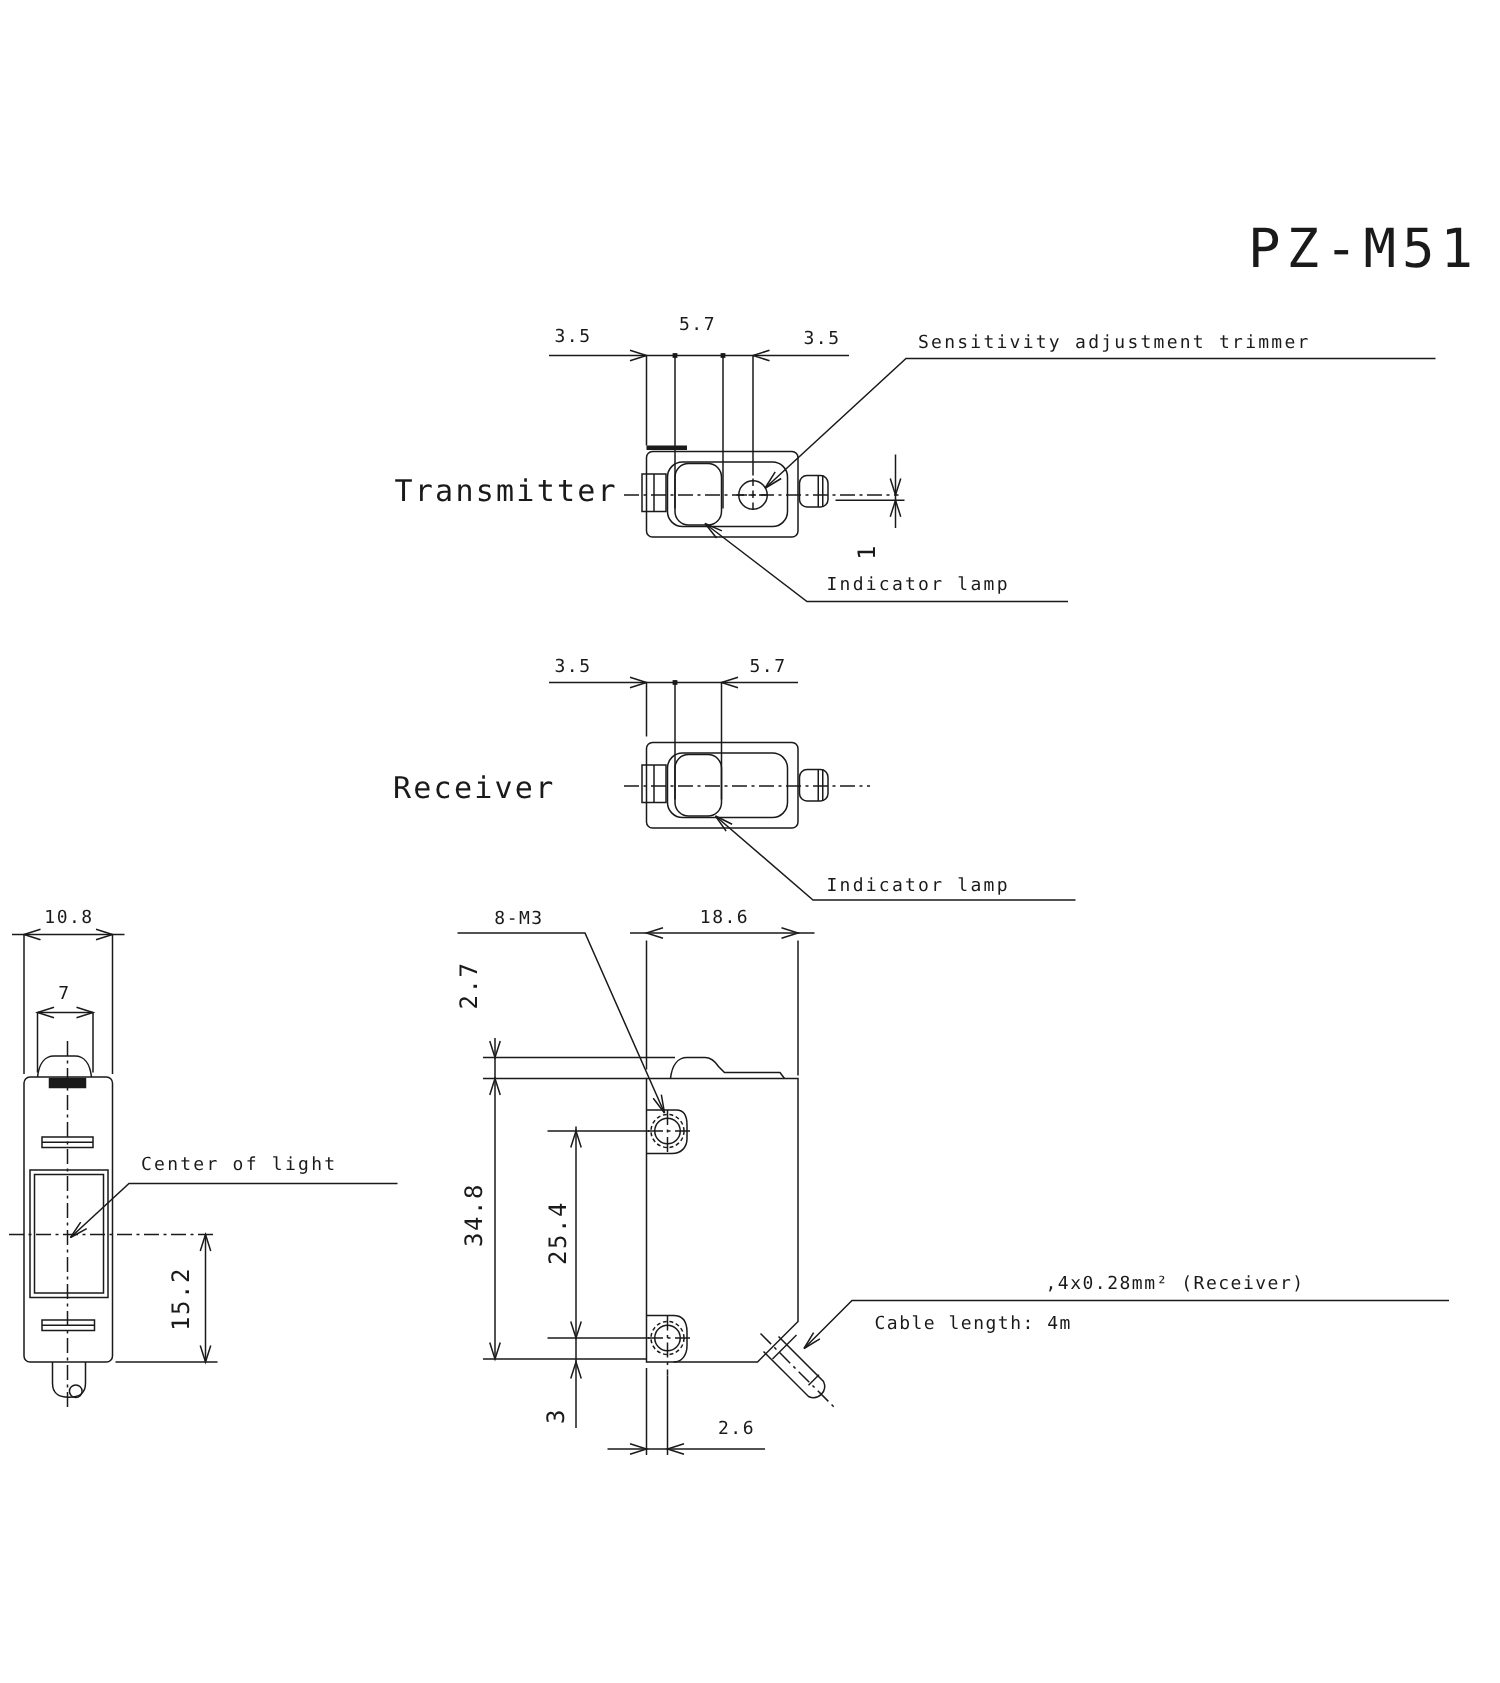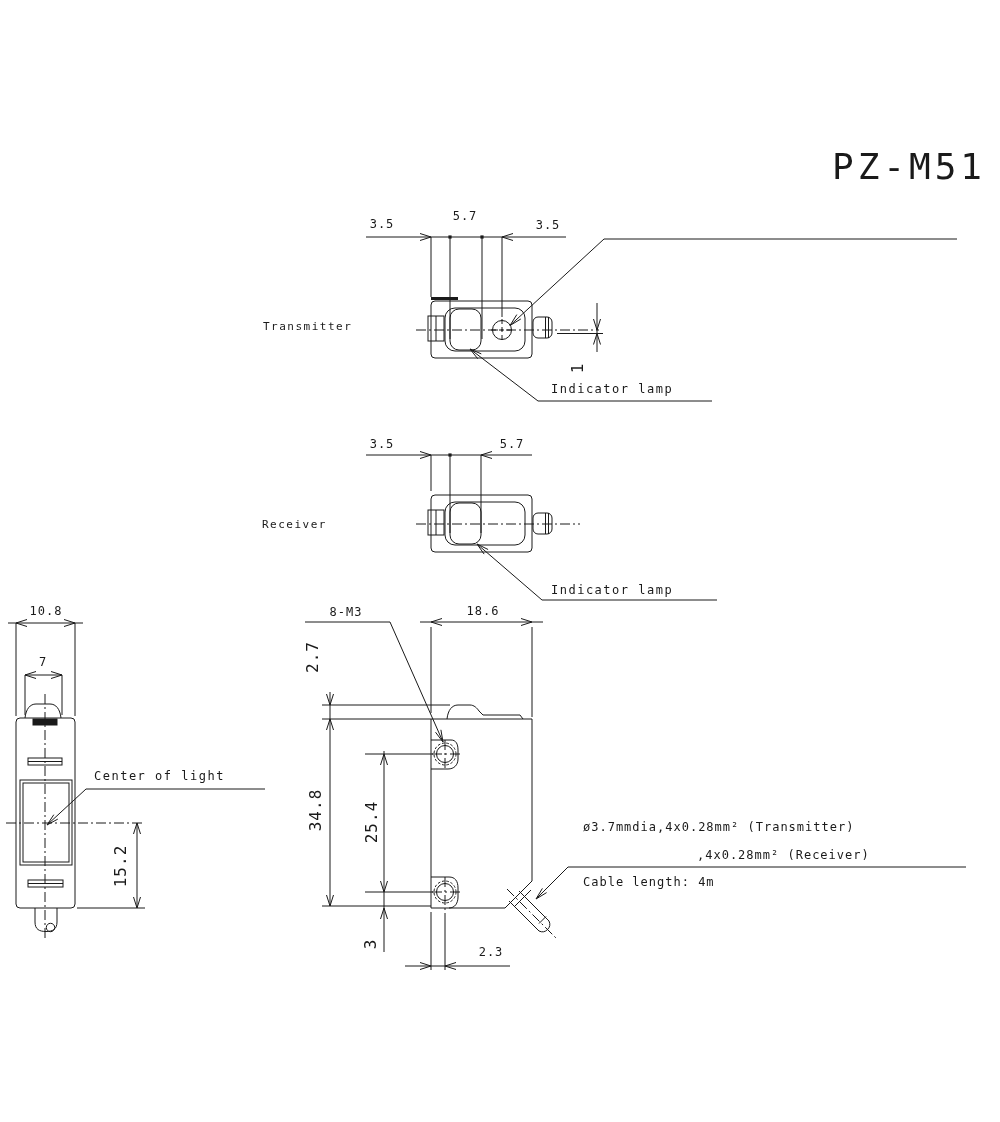--- a/index.html
+++ b/index.html
@@ -5,21 +5,21 @@
   html,body{margin:0;padding:0;background:#fff;}
   .stage{position:relative;width:1000px;height:1122px;background:#fff;overflow:hidden;
          font-family:"DejaVu Sans Mono","Liberation Mono",monospace;color:#1a1a1a;}
   .stage svg{position:absolute;left:0;top:0;}
   .lbl{position:absolute;font-size:12px;letter-spacing:1px;white-space:pre;line-height:18px;}
   .c{text-align:center;}
   .vlbl{position:absolute;width:64px;height:18px;line-height:18px;text-align:center;
         font-size:16px;letter-spacing:1px;transform:rotate(-90deg);}
   .title{position:absolute;font-size:36px;letter-spacing:4px;font-weight:400;}
   .callout{letter-spacing:1.5px;}
-  .viewname{font-size:11px;letter-spacing:1.5px;}
+  .viewname{font-size:20px;letter-spacing:1.5px;}
 </style>
 </head>
 <body>
 
 <div class="stage">
 
 <svg width="1000" height="1122" viewBox="0 0 1000 1122">
   <g stroke="#1a1a1a" stroke-width="1" fill="none" shape-rendering="geometricPrecision">
 
     <g>
@@ -184,37 +184,37 @@
   </g>
 </svg>
 
 <div class="title" style="left:832px;top:146px;">PZ-M51</div>
 
 <div class="lbl viewname" style="left:263px;top:318px;">Transmitter</div>
 <div class="lbl c" style="left:362px;top:215px;width:40px;">3.5</div>
 <div class="lbl c" style="left:445px;top:207px;width:40px;">5.7</div>
 <div class="lbl c" style="left:528px;top:216px;width:40px;">3.5</div>
 <div class="vlbl" style="left:546px;top:359px;">1</div>
+<div class="lbl callout" style="left:612px;top:219px;">Sensitivity adjustment trimmer</div>
 <div class="lbl callout" style="left:551px;top:380px;">Indicator lamp</div>
 
 <div class="lbl viewname" style="left:262px;top:516px;">Receiver</div>
 <div class="lbl c" style="left:362px;top:435px;width:40px;">3.5</div>
 <div class="lbl c" style="left:492px;top:435px;width:40px;">5.7</div>
 <div class="lbl callout" style="left:551px;top:581px;">Indicator lamp</div>
 
 <div class="lbl c" style="left:24px;top:602px;width:44px;">10.8</div>
 <div class="lbl c" style="left:21px;top:653px;width:44px;">7</div>
 <div class="vlbl" style="left:89px;top:857px;">15.2</div>
 <div class="lbl callout" style="left:94px;top:767px;">Center of light</div>
 
 <div class="lbl c" style="left:312px;top:603px;width:68px;">8-M3</div>
 <div class="lbl c" style="left:455px;top:602px;width:56px;">18.6</div>
 <div class="vlbl" style="left:281px;top:648px;">2.7</div>
 <div class="vlbl" style="left:284px;top:801px;">34.8</div>
 <div class="vlbl" style="left:340px;top:813px;">25.4</div>
 <div class="vlbl" style="left:339px;top:935px;">3</div>
-<div class="lbl c" style="left:467px;top:943px;width:48px;">2.3</div>
-
-<div class="lbl" style="left:583px;top:818px;">ø3.7mmdia,4x0.28mm² (Transmitter)</div>
+<div class="lbl c" style="left:467px;top:943px;width:48px;">2.6</div>
+
 <div class="lbl" style="left:697px;top:846px;">,4x0.28mm² (Receiver)</div>
 <div class="lbl" style="left:583px;top:873px;">Cable length: 4m</div>
 
 </div>
 
 </body></html>

